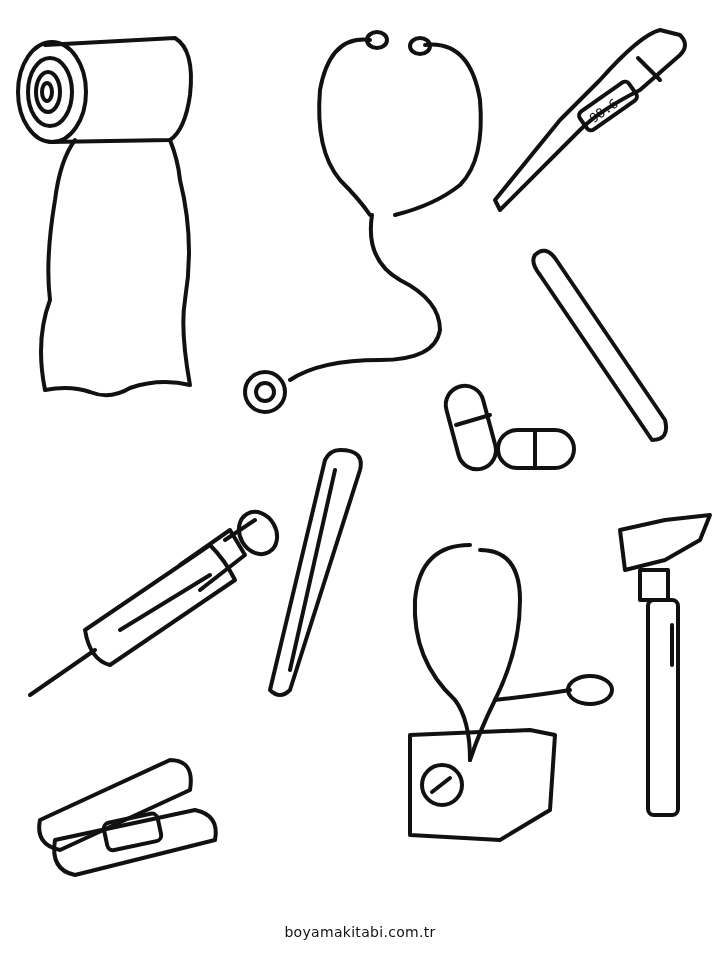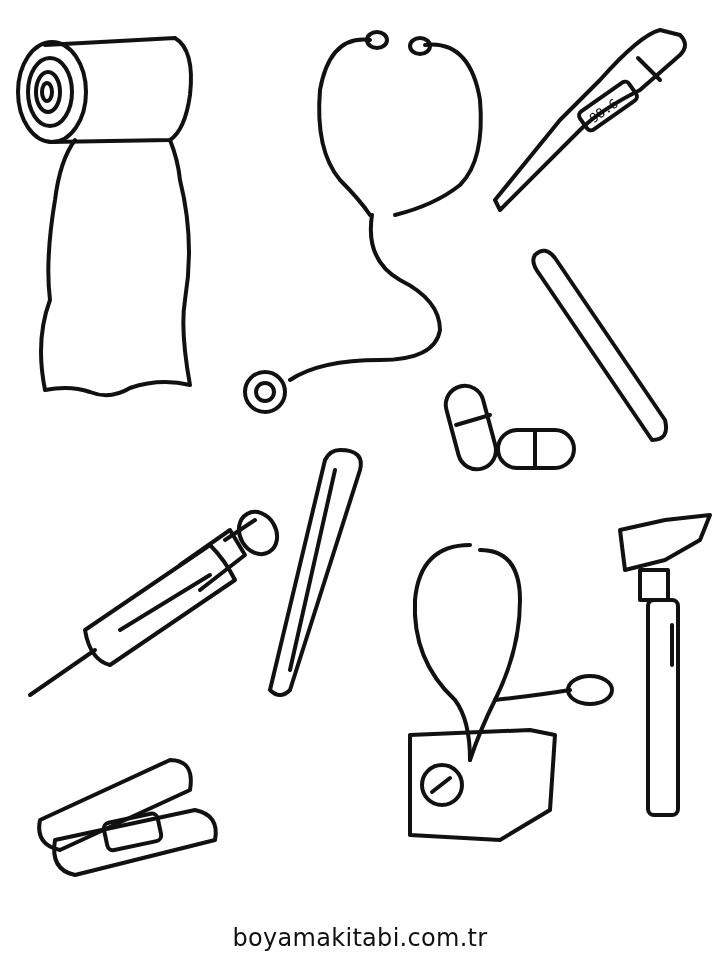--- a/index.html
+++ b/index.html
@@ -1,18 +1,18 @@
 <!DOCTYPE html>
 <html><head>
 <meta charset="utf-8">
 <style>
   html,body{margin:0;padding:0;background:#fff;}
   .page{position:relative;width:720px;height:960px;background:#fff;overflow:hidden;}
   svg.art{position:absolute;left:0;top:0;}
-  .credit{position:absolute;left:0;width:720px;top:924px;text-align:center;font-family:"DejaVu Sans",sans-serif;font-size:24px;color:#111;letter-spacing:0.3px;}
+  .credit{position:absolute;left:0;width:720px;top:924px;text-align:center;font-family:"DejaVu Sans",sans-serif;font-size:14px;color:#111;letter-spacing:0.3px;}
   .thermo-text{font-family:"DejaVu Sans Mono",monospace;font-size:13px;}
 </style>
 </head>
 <body>
 
 <div class="page">
   <svg class="art" width="720" height="960" viewBox="0 0 720 960" fill="none" stroke="#111" stroke-width="4" stroke-linecap="round" stroke-linejoin="round">
 
     <g>
       <path d="M45 45 L175 38 Q195 50 190 95 Q185 130 170 140 L50 142"></path>

